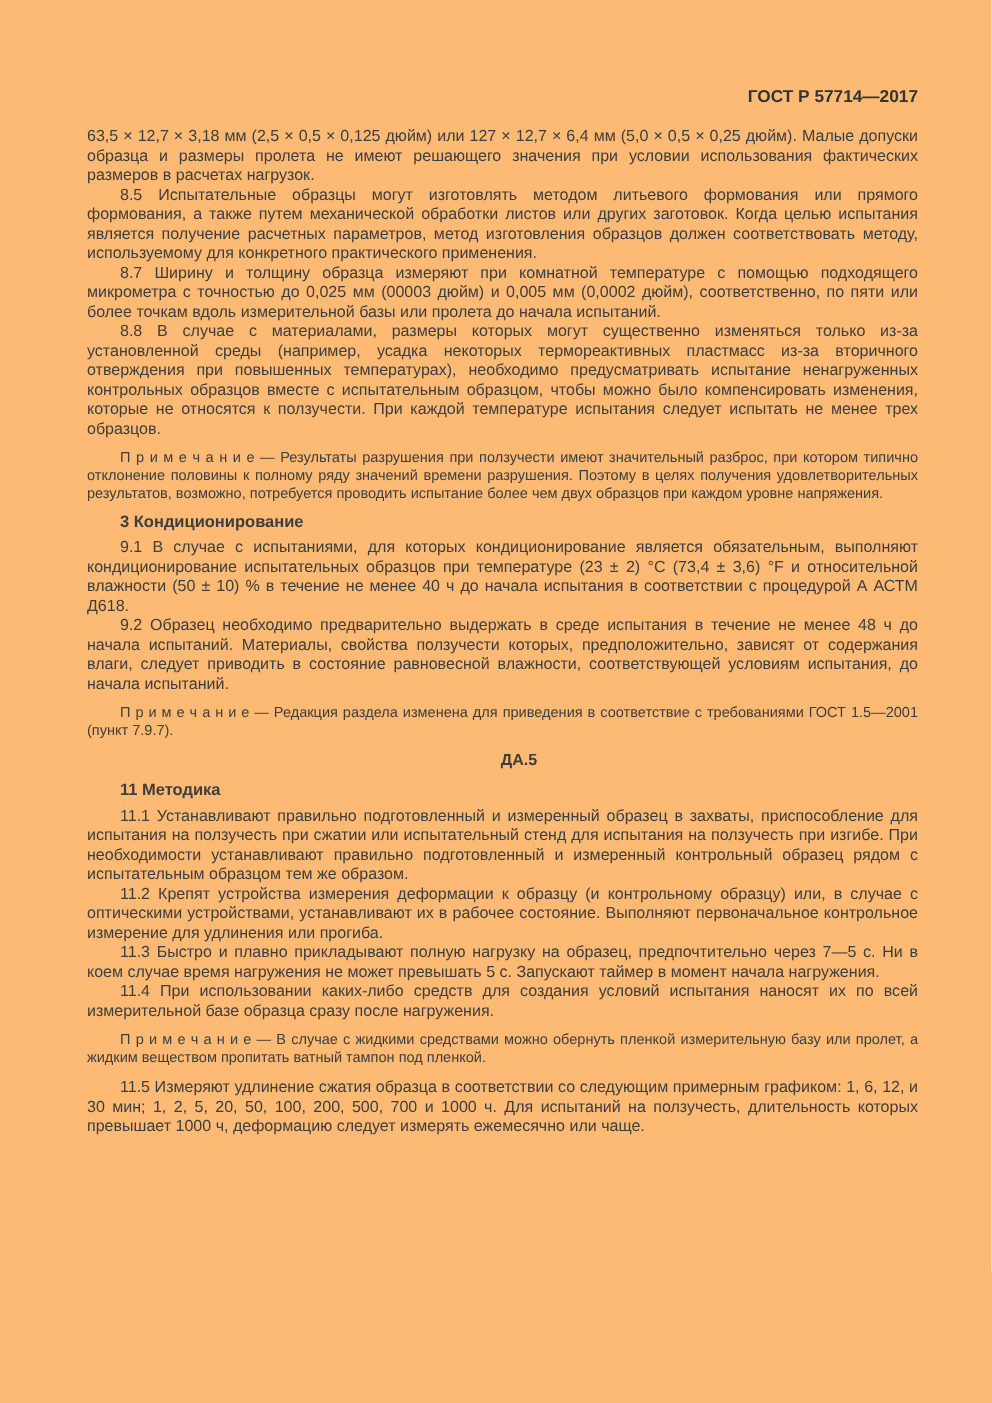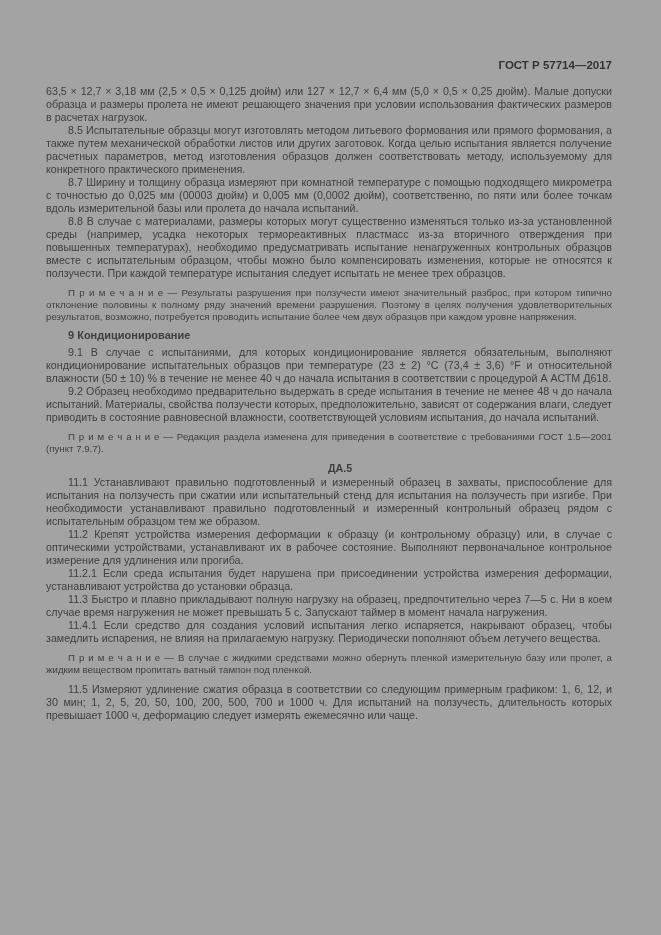--- a/index.html
+++ b/index.html
@@ -4,39 +4,40 @@
 <style>
   html, body {
     margin: 0;
     padding: 0;
     background: #ffffff;
   }
   .page {
     position: relative;
     width: 661px;
     height: 935px;
-    background: #a3a3a3;
+    background: #fdba74;
     box-sizing: border-box;
     padding: 58px 49px 0 46px;
     font-family: "Liberation Sans", "DejaVu Sans", sans-serif;
     color: #3e3e3e;
     overflow: hidden;
   }
   .header {
     text-align: right;
     font-weight: bold;
     font-size: 11.5px;
     line-height: 14px;
     color: #333333;
     margin-bottom: 13px;
   }
   .doc-body {
     font-size: 10.7px;
     line-height: 13.0px;
     text-align: justify;
+    margin-left: 12px;
   }
   .doc-body .para {
     margin: 0;
     text-indent: 22px;
   }
   .doc-body .para-flush {
     margin: 0;
     text-indent: 0;
   }
   .doc-body .note {
@@ -72,27 +73,27 @@
 
 <div class="page">
   <div class="header">ГОСТ Р 57714—2017</div>
 
   <div class="doc-body" id="doc-body">
       <div class="para-flush">63,5 × 12,7 × 3,18 мм (2,5 × 0,5 × 0,125 дюйм) или 127 × 12,7 × 6,4 мм (5,0 × 0,5 × 0,25 дюйм). Малые допуски образца и размеры пролета не имеют решающего значения при условии использования фактических размеров в расчетах нагрузок.</div>
       <div class="para">8.5 Испытательные образцы могут изготовлять методом литьевого формования или прямого формования, а также путем механической обработки листов или других заготовок. Когда целью испытания является получение расчетных параметров, метод изготовления образцов должен соответствовать методу, используемому для конкретного практического применения.</div>
       <div class="para">8.7 Ширину и толщину образца измеряют при комнатной температуре с помощью подходящего микрометра с точностью до 0,025 мм (00003 дюйм) и 0,005 мм (0,0002 дюйм), соответственно, по пяти или более точкам вдоль измерительной базы или пролета до начала испытаний.</div>
       <div class="para">8.8 В случае с материалами, размеры которых могут существенно изменяться только из-за установленной среды (например, усадка некоторых термореактивных пластмасс из-за вторичного отверждения при повышенных температурах), необходимо предусматривать испытание ненагруженных контрольных образцов вместе с испытательным образцом, чтобы можно было компенсировать изменения, которые не относятся к ползучести. При каждой температуре испытания следует испытать не менее трех образцов.</div>
       <div class="note">П р и м е ч а н и е — Результаты разрушения при ползучести имеют значительный разброс, при котором типично отклонение половины к полному ряду значений времени разрушения. Поэтому в целях получения удовлетворительных результатов, возможно, потребуется проводить испытание более чем двух образцов при каждом уровне напряжения.</div>
-      <div class="heading">9 Кондиционирование</div>
+      <div class="heading">3 Кондиционирование</div>
       <div class="para">9.1 В случае с испытаниями, для которых кондиционирование является обязательным, выполняют кондиционирование испытательных образцов при температуре (23 ± 2) °С (73,4 ± 3,6) °F и относительной влажности (50 ± 10) % в течение не менее 40 ч до начала испытания в соответствии с процедурой А АСТМ Д618.</div>
       <div class="para">9.2 Образец необходимо предварительно выдержать в среде испытания в течение не менее 48 ч до начала испытаний. Материалы, свойства ползучести которых, предположительно, зависят от содержания влаги, следует приводить в состояние равновесной влажности, соответствующей условиям испытания, до начала испытаний.</div>
       <div class="note">П р и м е ч а н и е — Редакция раздела изменена для приведения в соответствие с требованиями ГОСТ 1.5—2001 (пункт 7.9.7).</div>
       <div class="label">ДА.5</div>
+      <div class="heading">11 Методика</div>
       <div class="para">11.1 Устанавливают правильно подготовленный и измеренный образец в захваты, приспособление для испытания на ползучесть при сжатии или испытательный стенд для испытания на ползучесть при изгибе. При необходимости устанавливают правильно подготовленный и измеренный контрольный образец рядом с испытательным образцом тем же образом.</div>
       <div class="para">11.2 Крепят устройства измерения деформации к образцу (и контрольному образцу) или, в случае с оптическими устройствами, устанавливают их в рабочее состояние. Выполняют первоначальное контрольное измерение для удлинения или прогиба.</div>
-      <div class="para">11.2.1 Если среда испытания будет нарушена при присоединении устройства измерения деформации, устанавливают устройства до установки образца.</div>
       <div class="para">11.3 Быстро и плавно прикладывают полную нагрузку на образец, предпочтительно через 7—5 с. Ни в коем случае время нагружения не может превышать 5 с. Запускают таймер в момент начала нагружения.</div>
-      <div class="para">11.4.1 Если средство для создания условий испытания легко испаряется, накрывают образец, чтобы замедлить испарения, не влияя на прилагаемую нагрузку. Периодически пополняют объем летучего вещества.</div>
+      <div class="para">11.4 При использовании каких-либо средств для создания условий испытания наносят их по всей измерительной базе образца сразу после нагружения.</div>
       <div class="note">П р и м е ч а н и е — В случае с жидкими средствами можно обернуть пленкой измерительную базу или пролет, а жидким веществом пропитать ватный тампон под пленкой.</div>
       <div class="para">11.5 Измеряют удлинение сжатия образца в соответствии со следующим примерным графиком: 1, 6, 12, и 30 мин; 1, 2, 5, 20, 50, 100, 200, 500, 700 и 1000 ч. Для испытаний на ползучесть, длительность которых превышает 1000 ч, деформацию следует измерять ежемесячно или чаще.</div>
     </div>
 
 </div>
 
 </body></html>

